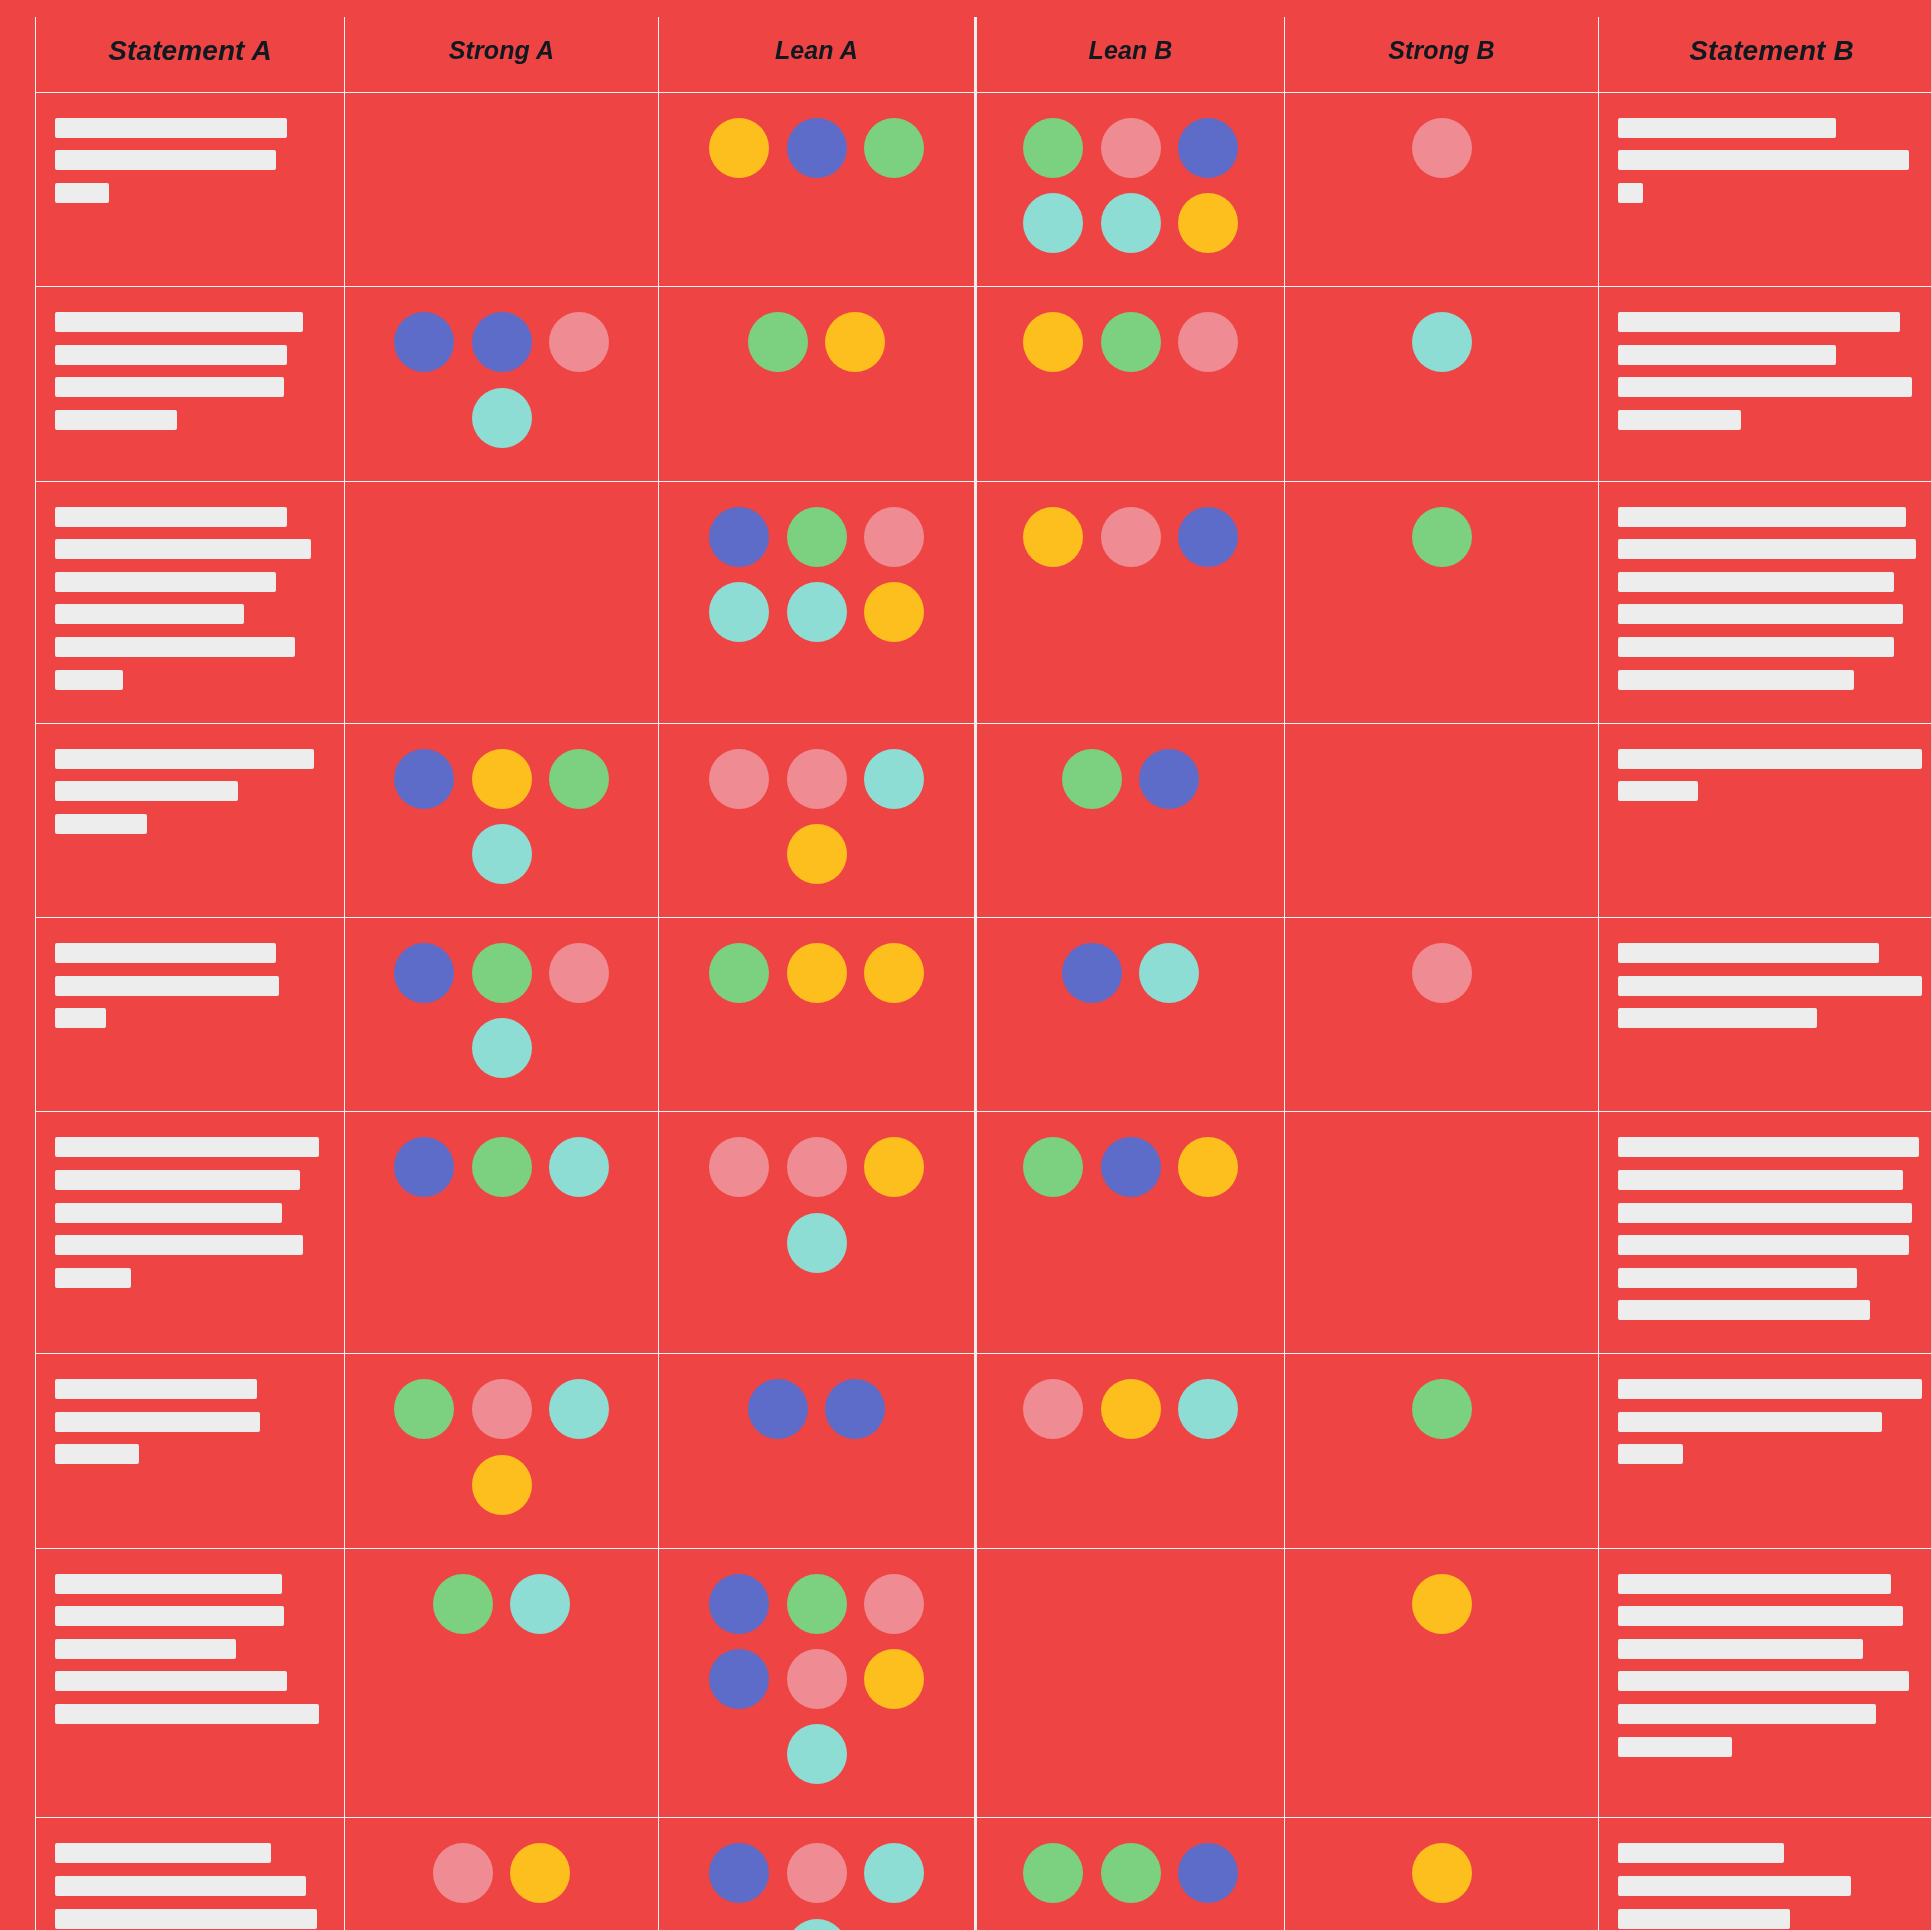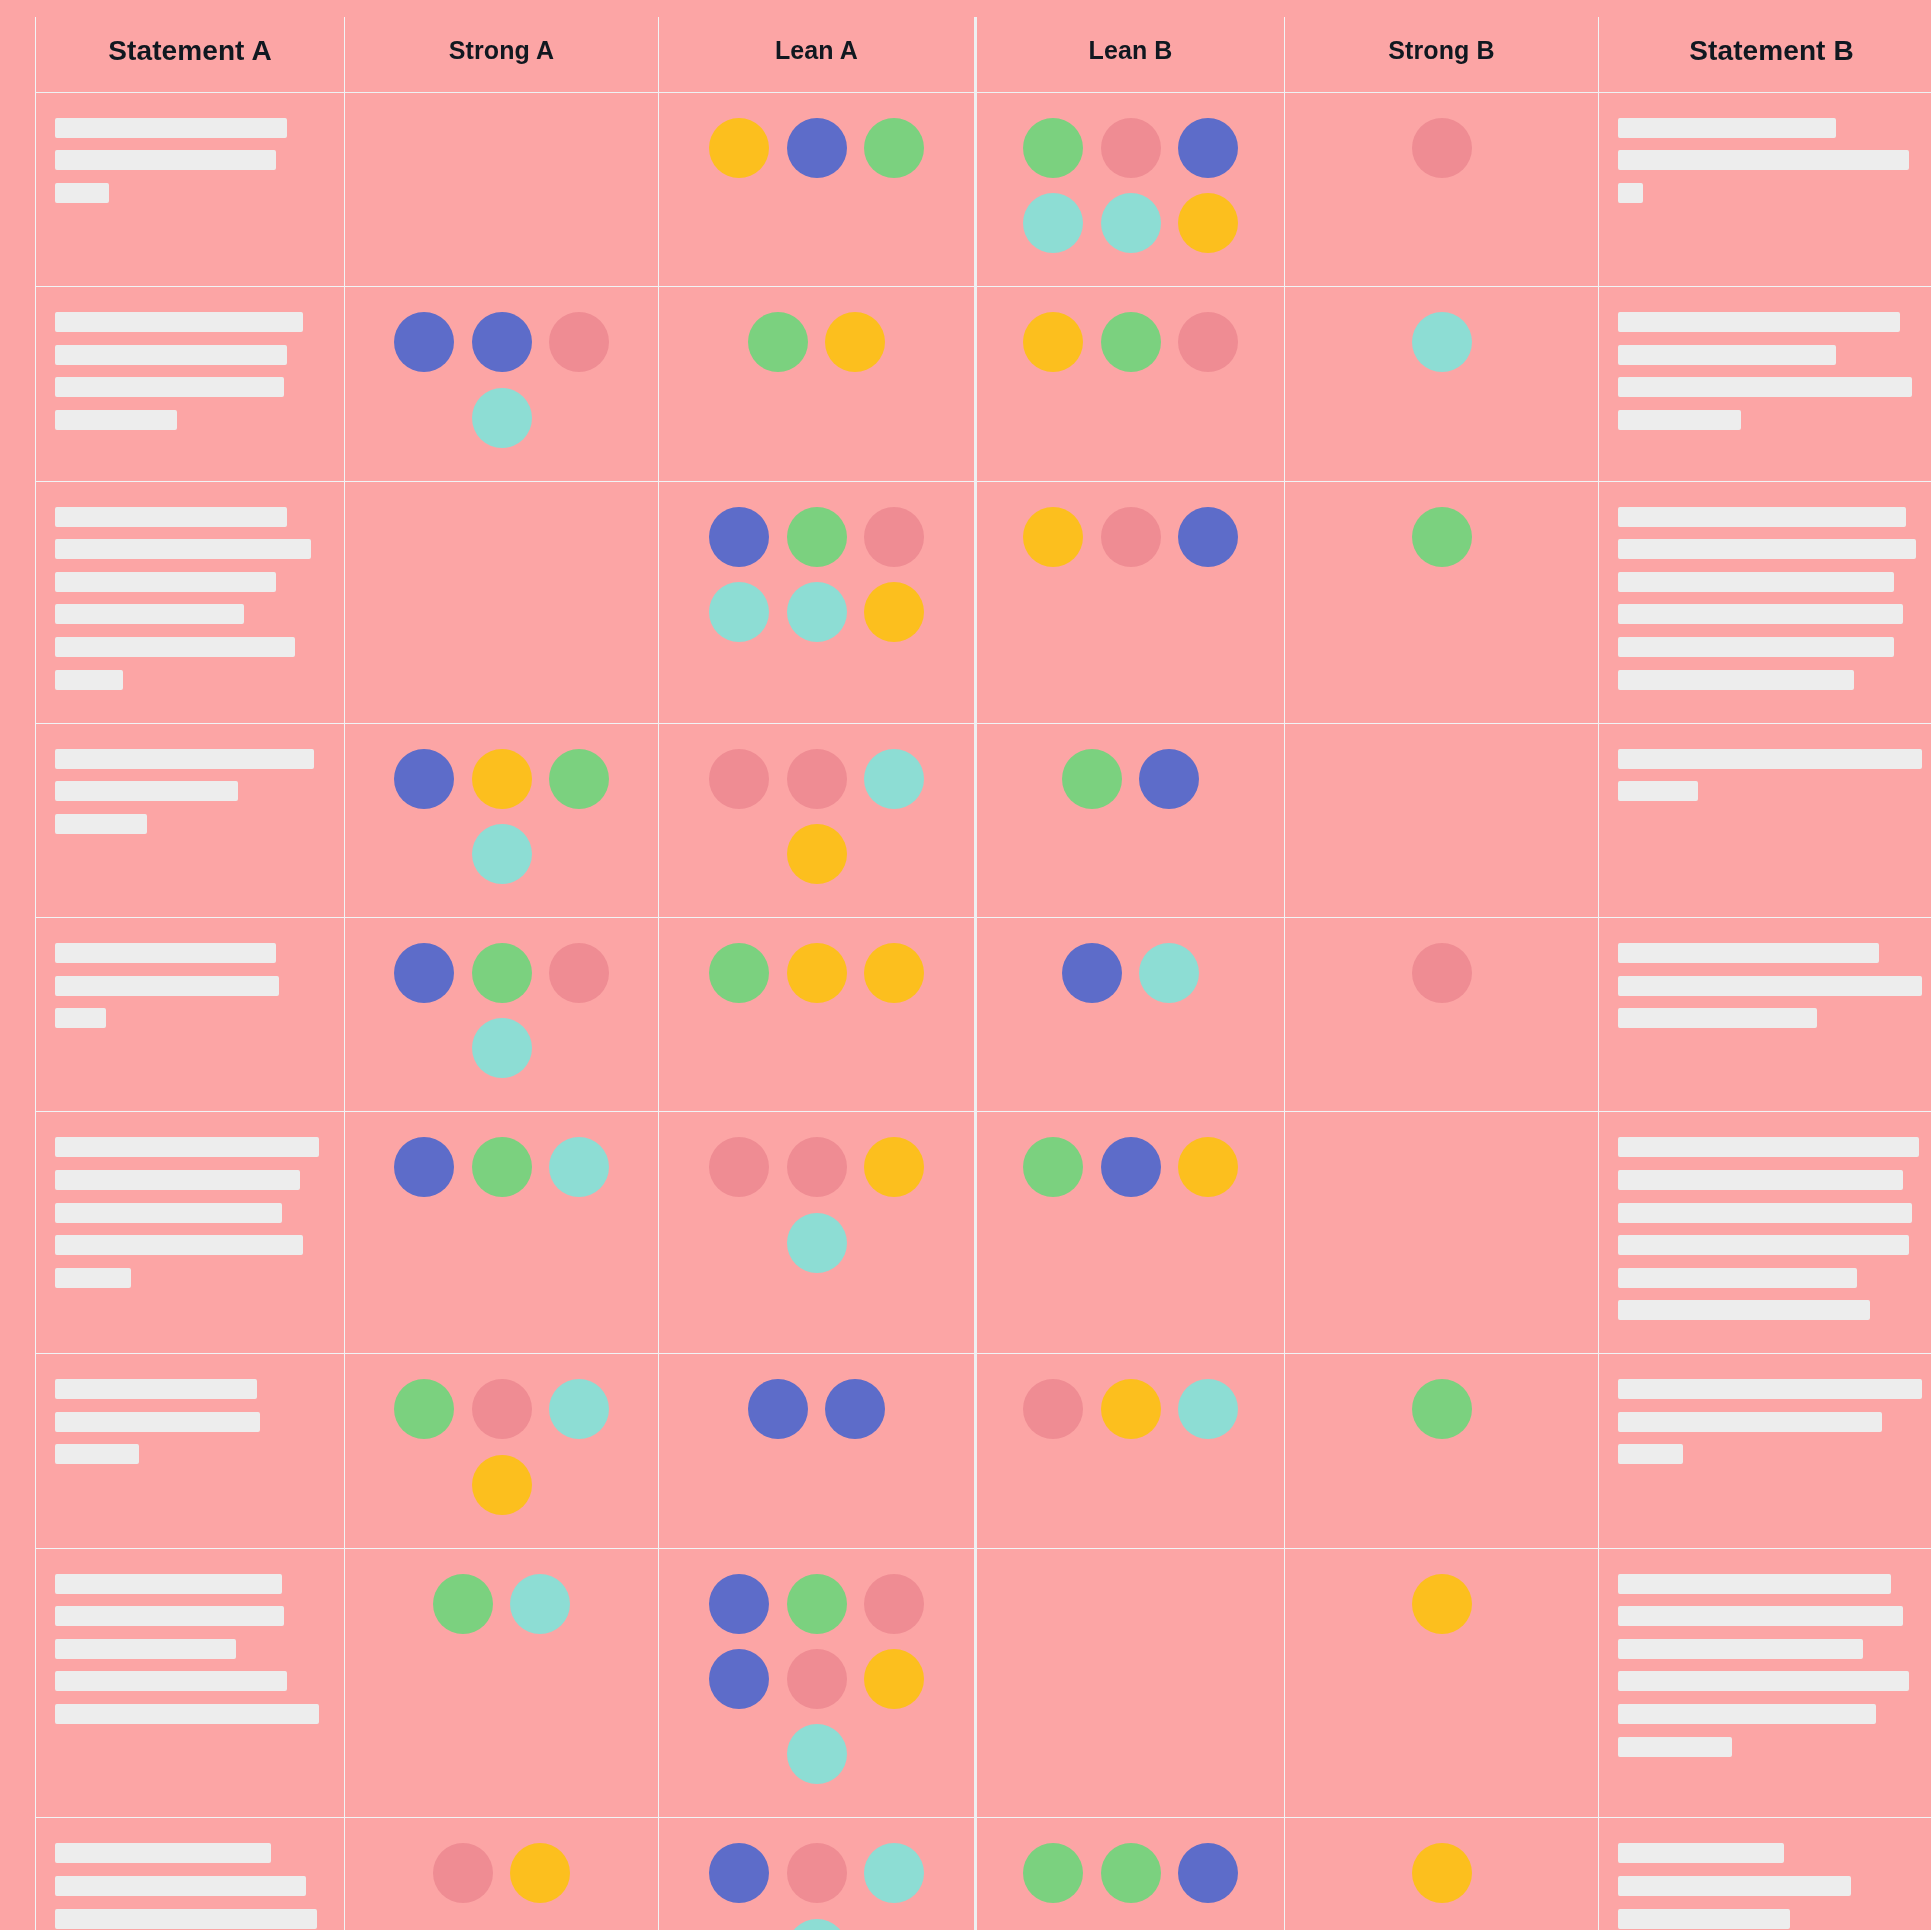--- a/index.html
+++ b/index.html
@@ -14,21 +14,22 @@
     color: #15202b;
     overflow: hidden;
   }
 
   #board {
     position: relative;
     width: 1931px;
     height: 1930px;
     box-sizing: border-box;
     padding: 17.4px 0 0 0;
-    background: #fca5a5;
+    background: #ef4444;
+    font-style: italic;
   }
 
   table.matrix {
     border-collapse: collapse;
     table-layout: fixed;
     width: 1908px;
     margin-left: 35px;
   }
 
   col.c-stmtA { width: 309px; }

